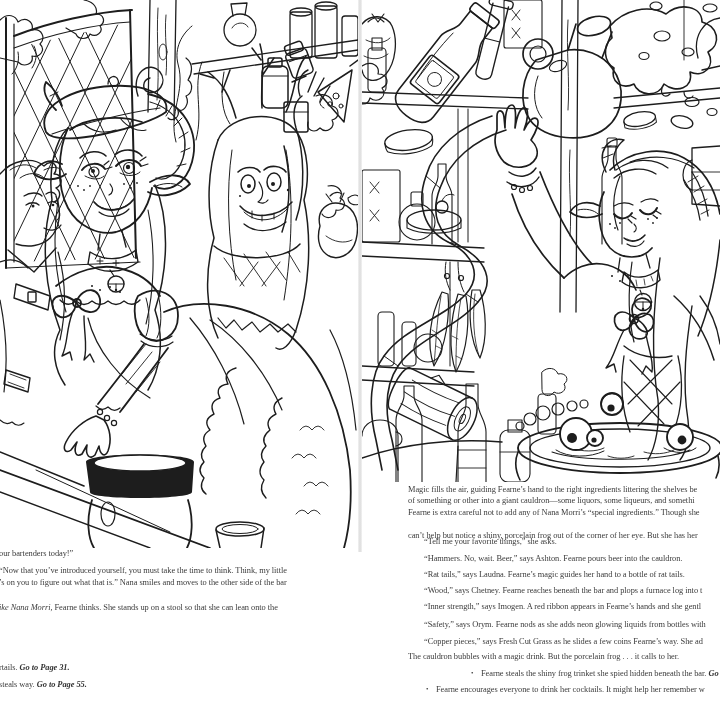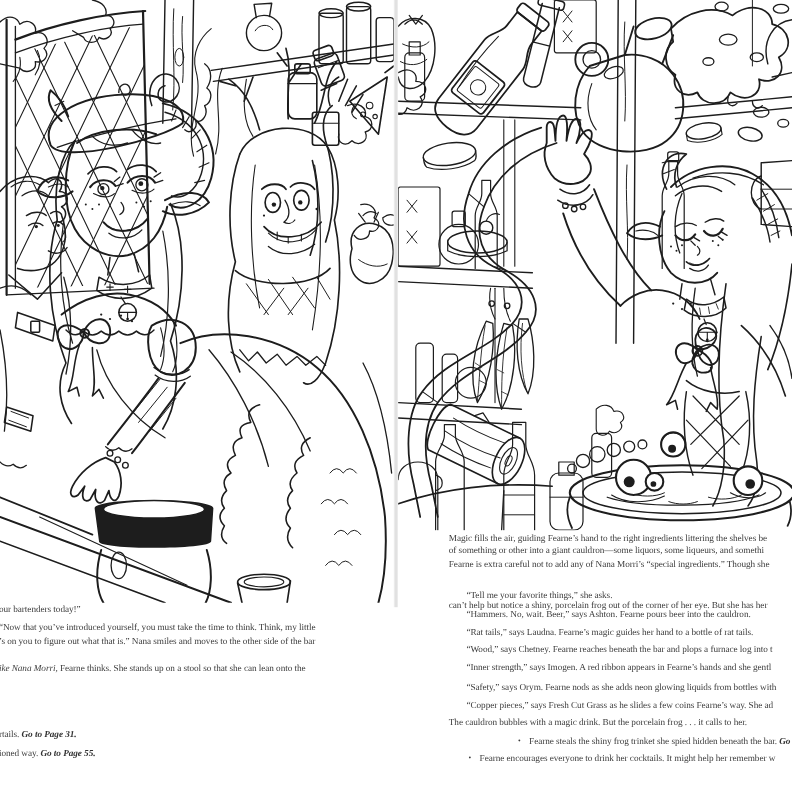--- a/index.html
+++ b/index.html
@@ -260,21 +260,21 @@
           <path d="M326,236 c8,6 18,8 26,4" stroke-width="0.9"></path>
         </g>
       </g>
     </svg>
 
     <div class="line" style="left:-1px;top:549px;">our bartenders today!”</div>
     <div class="line" style="left:-1px;top:566px;">“Now that you’ve introduced yourself, you must take the time to think. Think, my little</div>
     <div class="line" style="left:-1px;top:578px;">’s on you to figure out what that is.” Nana smiles and moves to the other side of the bar</div>
     <div class="line" style="left:-1px;top:603px;"><span class="thought">ike Nana Morri,</span><span> Fearne thinks. She stands up on a stool so that she can lean onto the</span></div>
     <div class="line" style="left:-1px;top:663px;"><span>rtails. </span><span class="goto">Go to Page 31.</span></div>
-    <div class="line" style="left:-1px;top:680px;"><span>ioned way. </span><span class="goto">Go to Page 55.</span></div>
+    <div class="line" style="left:-1px;top:680px;"><span>steals way. </span><span class="goto">Go to Page 55.</span></div>
   </section>
 
   <div class="gutter"></div>
 
   <section class="page page-right">
     <svg class="art" width="358" height="482" viewBox="0 0 358 482" aria-label="Line art: Fearne, eyes closed and arm raised, magically juggles a tilted bottle, a jug spilling foamy beer, flying coins, a ribbon, hanging feathers and a log above a bubbling cauldron with eyeballs floating in it, in front of shelves crowded with bottles.">
       <g fill="none" stroke="#1d1d1d" stroke-linecap="round" stroke-linejoin="round">
 
         <g stroke-width="1.3">
           <path d="M200,0 L198,312 M216,0 L214,312"></path>
@@ -499,21 +499,21 @@
             <circle cx="249" cy="408" r="3.6" fill="#1d1d1d" stroke="none"></circle>
           </g>
           <path d="M156,452 C152,462 154,472 158,480 M356,456 C358,464 357,472 354,478" stroke-width="1.6"></path>
         </g>
       </g>
     </svg>
 
     <div class="line" style="left:46px;top:485px;">Magic fills the air, guiding Fearne’s hand to the right ingredients littering the shelves be</div>
     <div class="line" style="left:46px;top:496px;">of something or other into a giant cauldron—some liquors, some liqueurs, and somethi</div>
     <div class="line" style="left:46px;top:508px;text-align:right;">Fearne is extra careful not to add any of Nana Morri’s “special ingredients.” Though she</div>
-    <div class="line" style="left:46px;top:546px;">can’t help but notice a shiny, porcelain frog out of the corner of her eye. But she has her</div>
+    <div class="line" style="left:46px;top:531px;">can’t help but notice a shiny, porcelain frog out of the corner of her eye. But she has her</div>
 
     <div class="line" style="left:62px;top:537px;">“Tell me your favorite things,” she asks.</div>
     <div class="line" style="left:62px;top:554px;">“Hammers. No, wait. Beer,” says Ashton. Fearne pours beer into the cauldron.</div>
     <div class="line" style="left:62px;top:570px;text-align:right;">“Rat tails,” says Laudna. Fearne’s magic guides her hand to a bottle of rat tails.</div>
     <div class="line" style="left:62px;top:586px;">“Wood,” says Chetney. Fearne reaches beneath the bar and plops a furnace log into t</div>
     <div class="line" style="left:62px;top:602px;">“Inner strength,” says Imogen. A red ribbon appears in Fearne’s hands and she gentl</div>
     <div class="line" style="left:62px;top:620px;">“Safety,” says Orym. Fearne nods as she adds neon glowing liquids from bottles with</div>
     <div class="line" style="left:62px;top:637px;">“Copper pieces,” says Fresh Cut Grass as he slides a few coins Fearne’s way. She ad</div>
 
     <div class="line" style="left:46px;top:652px;">The cauldron bubbles with a magic drink. But the porcelain frog . . . it calls to her.</div>

